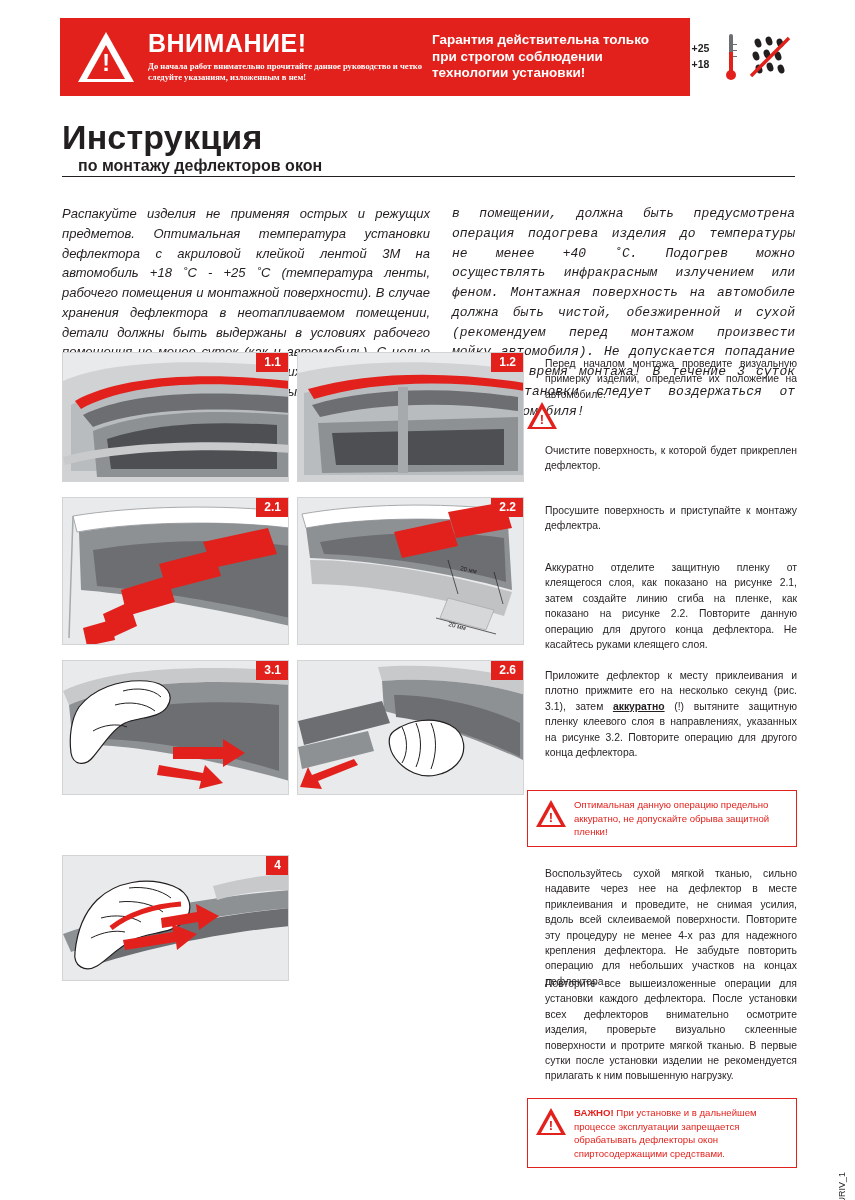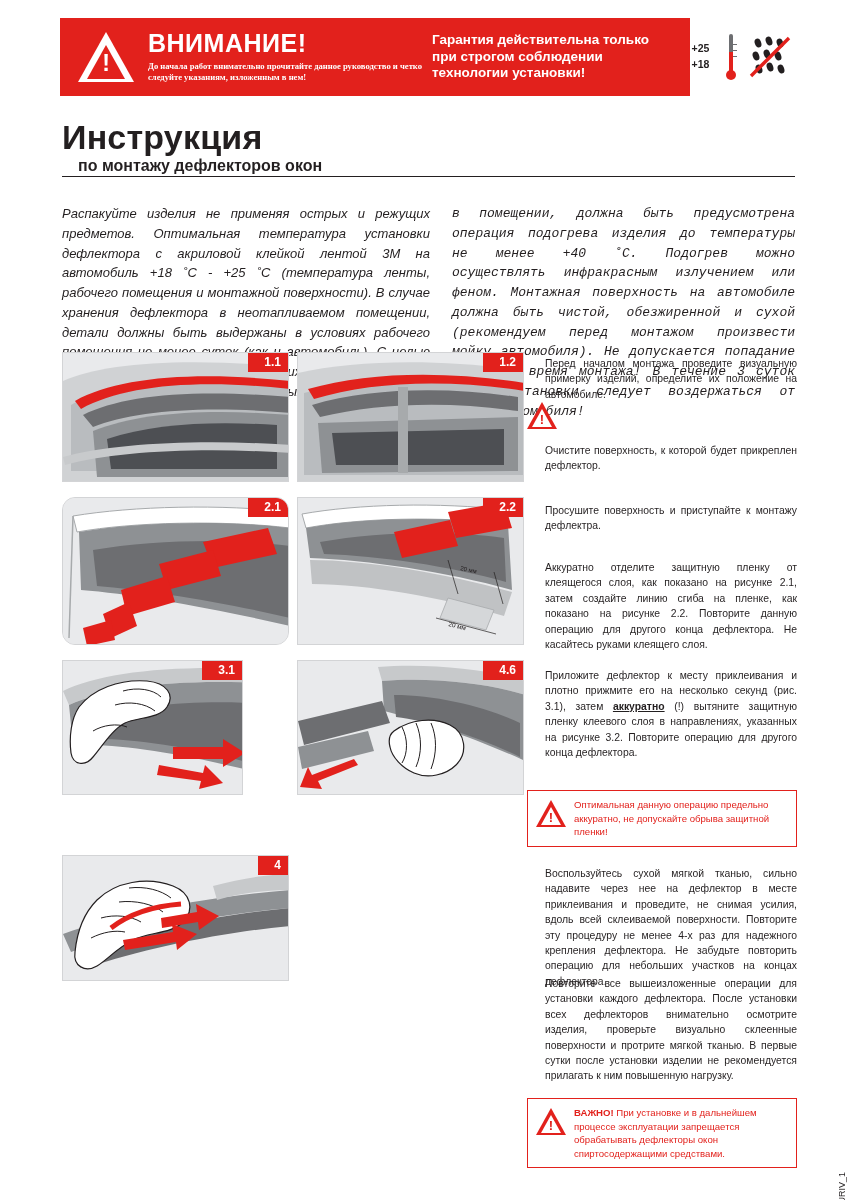--- a/index.html
+++ b/index.html
@@ -92,21 +92,21 @@
   }
   .intro.left  { left: 62px;  width: 368px; }
   .intro.right { left: 452px; width: 343px; font-family: Liberation Mono, monospace; }
 
   
   .fig {
     position: absolute; background: #e9eaec; border: 1px solid #d3d4d6; overflow: hidden;
   }
   .fig .tag {
     position: absolute; right: 0; top: 0; background: #e2211c; color: #fff;
-    font-size: 12px; font-weight: bold; padding: 2px 7px 3px 16px; z-index: 5;
+    font-size: 12px; font-weight: bold; padding: 2px 7px 3px 8px; z-index: 5;
   }
   .fig svg { display: block; }
 
   
   .rtext {
     position: absolute; left: 545px; width: 252px;
     font-size: 10.4px; line-height: 1.48; text-align: justify; color: #231f20;
   }
 
   
@@ -224,21 +224,21 @@
       <path d="M0 20 C60 6 150 6 227 18 L227 130 L0 130 Z" fill="#d0d2d4"></path>
       <path d="M6 40 C70 22 150 22 227 34 L227 122 L6 122 Z" fill="#b9bcbf"></path>
       <path d="M14 52 C74 34 152 34 220 44 L220 58 C150 48 80 50 22 64 Z" fill="#6d6e71"></path>
       <path d="M20 70 L220 64 L220 118 L24 120 Z" fill="#8e9194"></path>
       <path d="M34 80 L206 76 L206 112 L38 112 Z" fill="#4d4f53"></path>
       <path d="M100 34 L110 34 L110 120 L100 120 Z" fill="#a7aaac"></path>
       <path d="M10 36 C72 18 152 18 227 30 L227 38 C152 26 74 28 16 46 Z" fill="#e2211c"></path>
     </svg>
   </div>
 
-  <div class="fig" style="left:62px; top:497px; width:227px; height:148px;border-radius:13px;">
+  <div class="fig" style="left:62px; top:497px; width:227px; height:148px;">
     <div class="tag">2.1</div>
     <svg width="227" height="148" viewBox="0 0 227 148">
       <rect width="227" height="148" fill="#e9eaec"></rect>
       <path d="M10 18 C70 8 160 6 227 14 L227 30 C160 22 70 24 14 34 Z" fill="#ffffff" stroke="#a7aaac" stroke-width="1"></path>
       <path d="M16 34 C76 24 164 22 227 30 L227 128 C150 110 70 96 18 92 Z" fill="#8e9194"></path>
       <path d="M30 52 C90 42 170 40 227 48 L227 120 C160 104 84 92 34 88 Z" fill="#6d6e71"></path>
       <path d="M140 44 L205 30 L214 56 L150 70 Z" fill="#e2211c"></path>
       <path d="M96 66 L150 52 L158 78 L104 92 Z" fill="#e2211c"></path>
       <path d="M58 92 L104 78 L112 104 L64 118 Z" fill="#e2211c"></path>
       <path d="M40 116 L66 104 L74 128 L48 140 Z" fill="#e2211c"></path>
@@ -259,40 +259,40 @@
       <path d="M12 62 C70 62 150 76 214 94 L206 118 C146 100 70 86 14 86 Z" fill="#c0c2c4"></path>
       <path d="M150 100 L196 112 L188 132 L142 120 Z" fill="#d5d7d9" stroke="#a7aaac" stroke-width="0.8"></path>
       <line x1="150" y1="62" x2="160" y2="96" stroke="#231f20" stroke-width="0.7"></line>
       <line x1="196" y1="74" x2="205" y2="106" stroke="#231f20" stroke-width="0.7"></line>
       <text x="162" y="72" font-family="Liberation Sans, sans-serif" font-size="6" fill="#231f20" transform="rotate(12 162 72)">20 мм</text>
       <text x="150" y="128" font-family="Liberation Sans, sans-serif" font-size="6.5" fill="#231f20" transform="rotate(14 150 128)">20 мм</text>
       <line x1="138" y1="120" x2="198" y2="136" stroke="#231f20" stroke-width="0.7"></line>
     </svg>
   </div>
 
-  <div class="fig" style="left:62px; top:660px; width:181px; height:135px;">
+  <div class="fig" style="left:62px; top:660px; width:227px; height:135px;">
     <div class="tag">3.1</div>
     <svg width="227" height="135" viewBox="0 0 227 135">
       <rect width="227" height="135" fill="#e9eaec"></rect>
       <path d="M0 30 C40 10 120 2 227 10 L227 24 C130 16 48 24 6 44 Z" fill="#c7c9cb"></path>
       <path d="M6 44 C50 24 130 16 227 24 L227 120 C140 96 60 82 10 84 Z" fill="#8e9194"></path>
       <path d="M28 58 C78 42 150 38 216 44 L216 110 C150 90 82 78 34 78 Z" fill="#6d6e71"></path>
 
       <path d="M16 46 C30 28 56 18 84 20 C104 22 112 34 104 46 C96 58 74 56 62 62 C50 68 40 84 30 96 C22 106 10 104 8 92 C6 76 8 58 16 46 Z" fill="#ffffff" stroke="#231f20" stroke-width="1.2"></path>
       <path d="M60 30 C74 26 90 28 98 36" fill="none" stroke="#231f20" stroke-width="1"></path>
       <path d="M52 44 C66 40 82 42 92 50" fill="none" stroke="#231f20" stroke-width="1"></path>
       <path d="M30 70 C40 64 54 62 64 66" fill="none" stroke="#231f20" stroke-width="1"></path>
 
       <path d="M110 86 L160 86 L160 78 L182 92 L160 106 L160 98 L110 98 Z" fill="#e2211c"></path>
       <path d="M96 104 L140 112 L142 104 L160 122 L136 128 L138 120 L94 114 Z" fill="#e2211c"></path>
     </svg>
   </div>
 
   <div class="fig" style="left:297px; top:660px; width:227px; height:135px;">
-    <div class="tag">4.6</div>
+    <div class="tag">2.6</div>
     <svg width="227" height="135" viewBox="0 0 227 135">
       <rect width="227" height="135" fill="#e9eaec"></rect>
       <path d="M80 6 C130 2 190 8 227 20 L227 34 C190 22 132 16 84 20 Z" fill="#c7c9cb"></path>
       <path d="M84 20 C132 16 190 22 227 34 L227 100 C180 78 120 58 86 50 Z" fill="#8e9194"></path>
       <path d="M96 34 C140 34 188 46 222 62 L222 96 C182 76 130 60 98 56 Z" fill="#6d6e71"></path>
       <path d="M0 60 L84 40 L92 62 L6 84 Z" fill="#6d6e71"></path>
       <path d="M0 86 L70 70 L76 90 L4 108 Z" fill="#8e9194"></path>
 
       <path d="M96 70 C112 58 136 56 152 64 C168 72 170 92 158 104 C148 114 130 118 116 112 C104 107 94 96 92 86 C90 78 92 73 96 70 Z" fill="#ffffff" stroke="#231f20" stroke-width="1.2"></path>
       <path d="M104 66 C110 78 110 92 104 102" fill="none" stroke="#231f20" stroke-width="1"></path>

